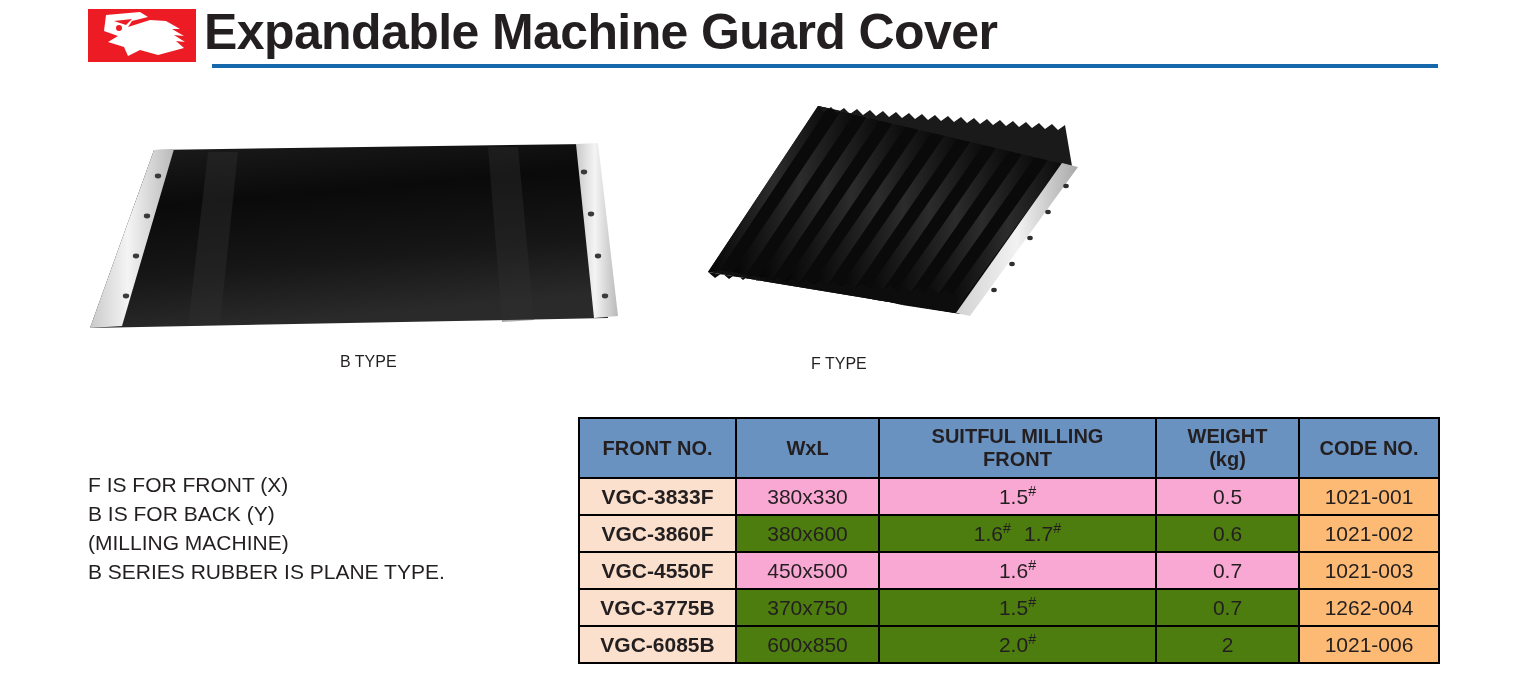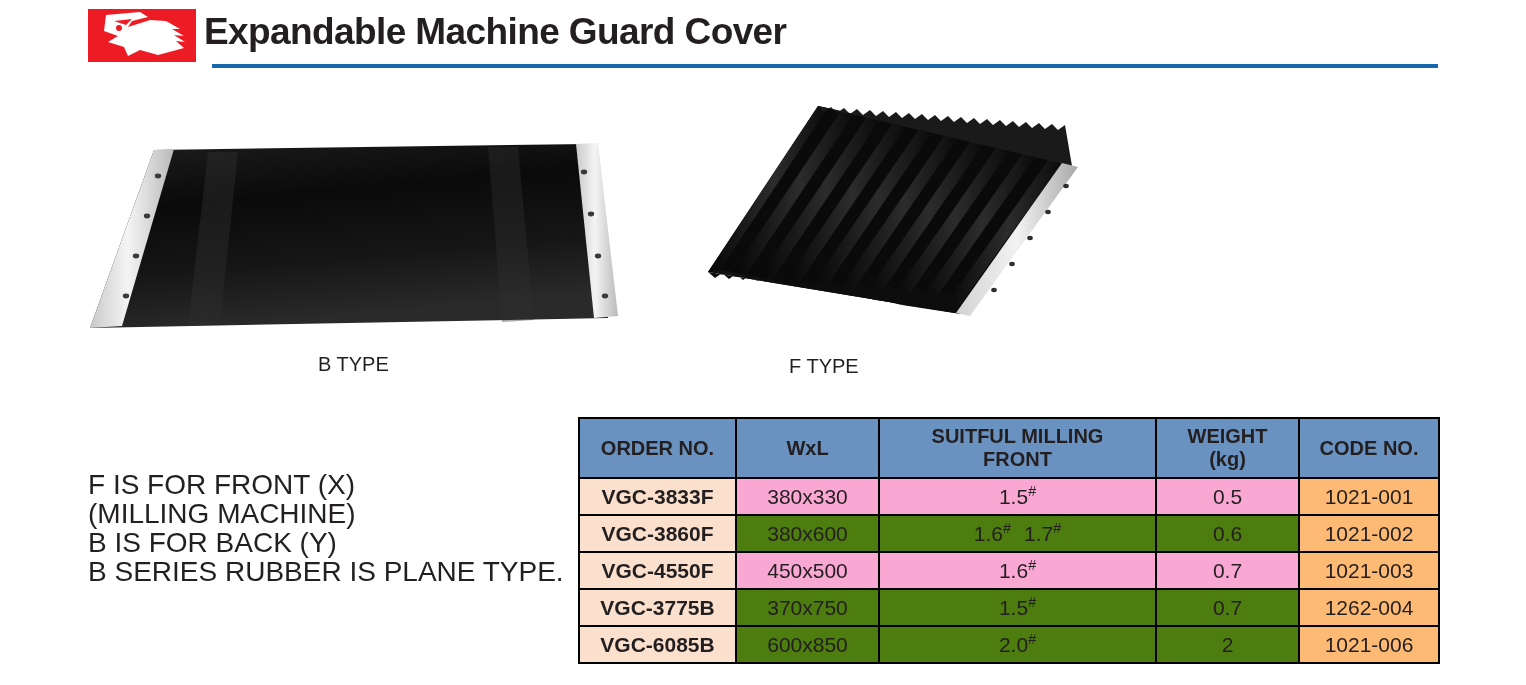--- a/index.html
+++ b/index.html
@@ -26,21 +26,21 @@
     position: absolute;
     left: 88px; top: 9px;
     width: 108px; height: 53px;
     background: #ed1c24;
     overflow: hidden;
   }
   .logo-box svg { display: block; }
   .page-title {
     position: absolute;
     left: 204px; top: 3px;
-    font-size: 37px;
+    font-size: 50px;
     font-weight: bold;
     letter-spacing: -0.6px;
     color: #231f20;
     white-space: nowrap;
     line-height: 58px;
     font-stretch: condensed;
   }
   .title-rule {
     position: absolute;
     left: 212px; top: 64px;
@@ -49,32 +49,33 @@
   }
 
   
   .figure { position: absolute; }
 
   .fig-b { left: 88px; top: 128px; width: 540px; height: 220px; }
   .fig-f { left: 700px; top: 100px; width: 400px; height: 235px; }
 
   .fig-caption {
     position: absolute;
-    font-size: 20px;
+    font-size: 16px;
     color: #231f20;
     white-space: nowrap;
+    margin-left: 22px;
   }
   .cap-b { left: 318px; top: 353px; }
   .cap-f { left: 789px; top: 355px; text-align: right; }
 
   
   .notes {
     position: absolute;
     left: 88px; top: 470px;
-    font-size: 28px;
+    font-size: 21px;
     line-height: 29px;
     color: #231f20;
     white-space: nowrap;
   }
   .notes div { height: 29px; }
 
   
   .spec-table {
     position: absolute;
     left: 578px; top: 417px;
@@ -236,36 +237,36 @@
       <ellipse cx="330" cy="138" rx="2.8" ry="2.2"></ellipse>
       <ellipse cx="312" cy="164" rx="2.8" ry="2.2"></ellipse>
       <ellipse cx="294" cy="190" rx="2.8" ry="2.2"></ellipse>
     </g>
   </svg>
 </div>
 <div class="fig-caption cap-f">F TYPE</div>
 
 <div class="notes">
   <div>F IS FOR FRONT (X)</div>
+  <div>B IS FOR BACK (Y)</div>
   <div>(MILLING MACHINE)</div>
-  <div>B IS FOR BACK (Y)</div>
   <div>B SERIES RUBBER IS PLANE TYPE.</div>
 </div>
 
 <table class="spec-table">
   <colgroup>
     <col class="c-order">
       <col class="c-size">
       <col class="c-sine">
       <col class="c-wt">
       <col class="c-code">
   </colgroup>
   <thead>
     <tr>
-      <th>ORDER NO.</th>
+      <th>FRONT NO.</th>
       <th>WxL</th>
       <th>
         <span>SUITFUL MILLING</span><br>
         <span>FRONT</span>
       </th>
       <th>
         <span>WEIGHT</span><br>
         <span>(kg)</span>
       </th>
       <th>CODE NO.</th>

